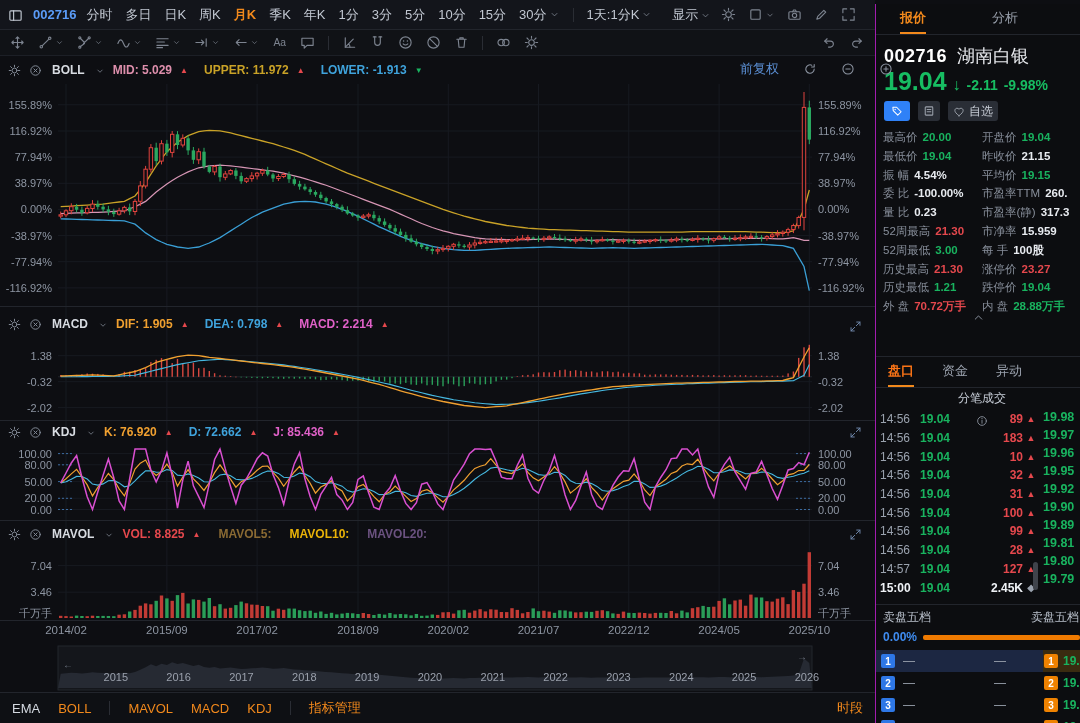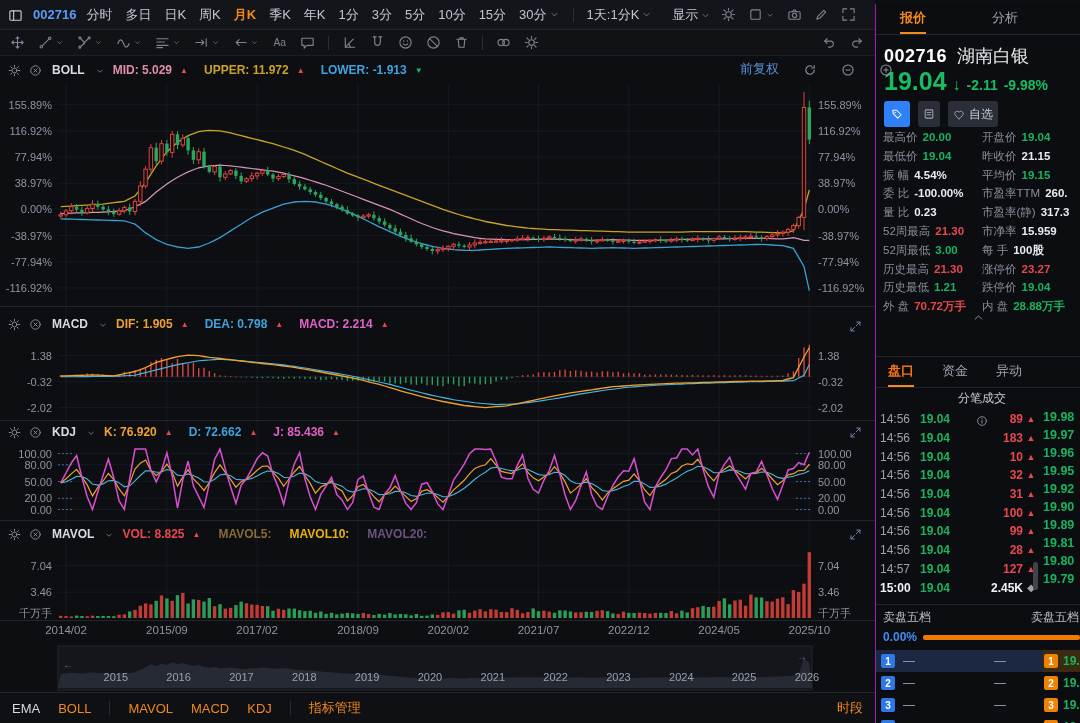--- a/index.html
+++ b/index.html
@@ -20,42 +20,42 @@
   #tb2 .sp{flex:1;}
   
   .ph{position:absolute;left:8px;display:flex;align-items:center;gap:8px;font-size:12px;color:#cfd4dc;height:20px;z-index:3;white-space:nowrap;}
   .ph .nm{font-weight:600;color:#d8dce2;margin:0 2px;}
   .ph .ic{color:#848c98;}
   .pv{font-weight:600;}
   .c-pink{color:#de8fac}.c-yel{color:#c9a227}.c-cyn{color:#3fa3dc}
   .c-org{color:#f0a030}.c-mag{color:#e061c8}.c-red{color:#e5484d}
   .dm-o{color:#8a6a33}.dm-c{color:#eab308}.dm-p{color:#6b5280}
   .au{color:#e5484d;font-size:8px}.ad{color:#19b35f;font-size:8px}
-  #adj{position:absolute;left:740px;top:60px;display:flex;align-items:center;gap:24px;color:#5b8fd4;font-size:13px;z-index:3;}
+  #adj{position:absolute;left:740px;top:60px;display:flex;align-items:flex-start;gap:24px;color:#5b8fd4;font-size:13px;z-index:3;}
   #adj .ic{color:#8b93a0;}
   .xpand{position:absolute;left:849px;width:14px;height:14px;color:#6f88ab;z-index:3;}
   
   #bbar{position:absolute;left:0;top:692px;width:875px;height:31px;background:#0e1014;border-top:1px solid #22252c;display:flex;align-items:center;gap:18px;padding:0 12px;box-sizing:border-box;font-size:13px;}
   #bbar .ob{color:#f2891c;}
   #bbar .pl{color:#d4d9e0;}
   #bbar .tr{margin-left:auto;color:#f2891c;}
   
   #panel{position:absolute;left:875px;top:4px;width:205px;height:723px;background:#0c0d10;border-left:1px solid #a21caf;box-sizing:border-box;}
   #panel>div{position:absolute;left:0;right:0;}
   .ptabs{top:0;height:30px;border-bottom:1px solid #22252c;display:flex;gap:66px;padding-left:24px;font-size:13px;color:#9aa1ad;align-items:stretch;}
   .ptab{display:flex;align-items:center;border-bottom:2px solid transparent;}
   .ptab.active{color:#f2891c;border-bottom-color:#f2891c;font-weight:600;}
   .trow{top:40px;padding:0 8px;font-size:18px;color:#e8eaee;display:flex;gap:10px;align-items:baseline;}
   .trow b{color:#fff;letter-spacing:.5px;}
   .prow{top:63px;padding:0 8px;display:flex;align-items:baseline;gap:6px;color:#17bd62;}
   .prow .big{font-size:25px;font-weight:700;}
   .prow .ar{font-size:16px;font-weight:700;}
   .prow .chg{font-size:14px;font-weight:600;}
   .arow{top:97px;padding:0 8px;display:flex;gap:8px;align-items:center;}
-  .btn{height:26px;border-radius:3px;background:#2a2e36;color:#9aa0aa;display:inline-flex;align-items:center;justify-content:center;padding:0 5px;gap:4px;font-size:12px;}
+  .btn{height:20px;border-radius:3px;background:#2a2e36;color:#9aa0aa;display:inline-flex;align-items:center;justify-content:center;padding:0 5px;gap:4px;font-size:12px;}
   .btn.tag{background:#2f81f7;color:#fff;width:16px;}
   .btn .lbl{color:#c8cdd6;}
   #qgrid{top:124px;font-size:11.5px;line-height:18.8px;padding-left:7px;}
   .qrow{display:flex;white-space:nowrap;}
   .qrow .cell{display:flex;width:99px;flex:none;}
   .qrow .cell.r{width:100px;}
   .ql{color:#878e9a;margin-right:5px;}
   .qv{font-weight:600;}
   .t-up{color:#e5484d}.t-down{color:#19b35f}.t-flat{color:#e8ebf0}
   .collapse{top:305px;text-align:center;color:#8a919d;}

